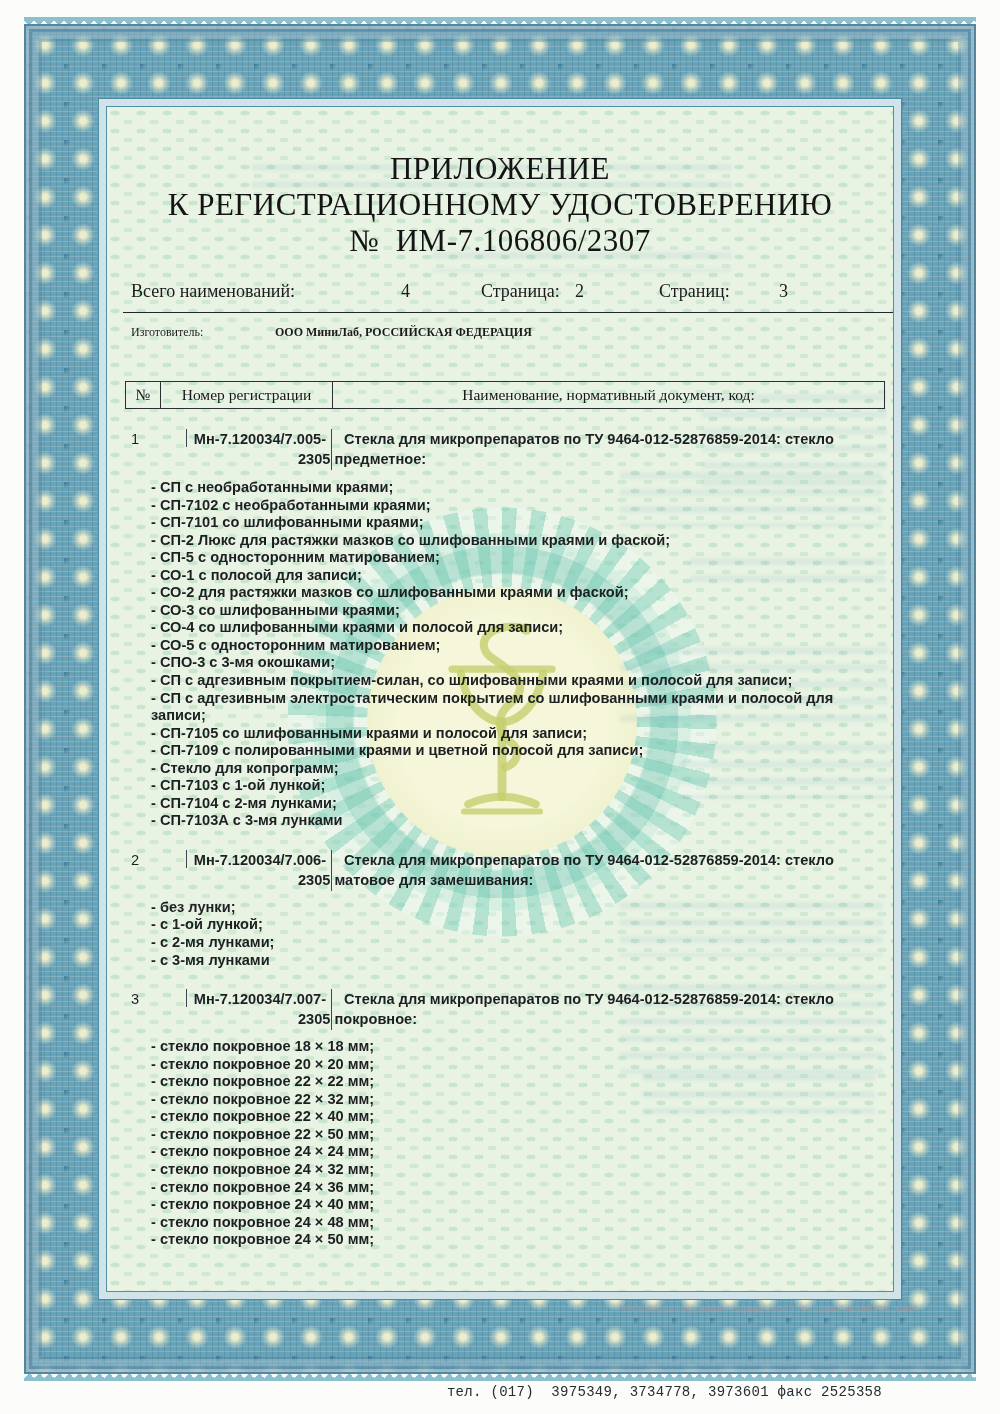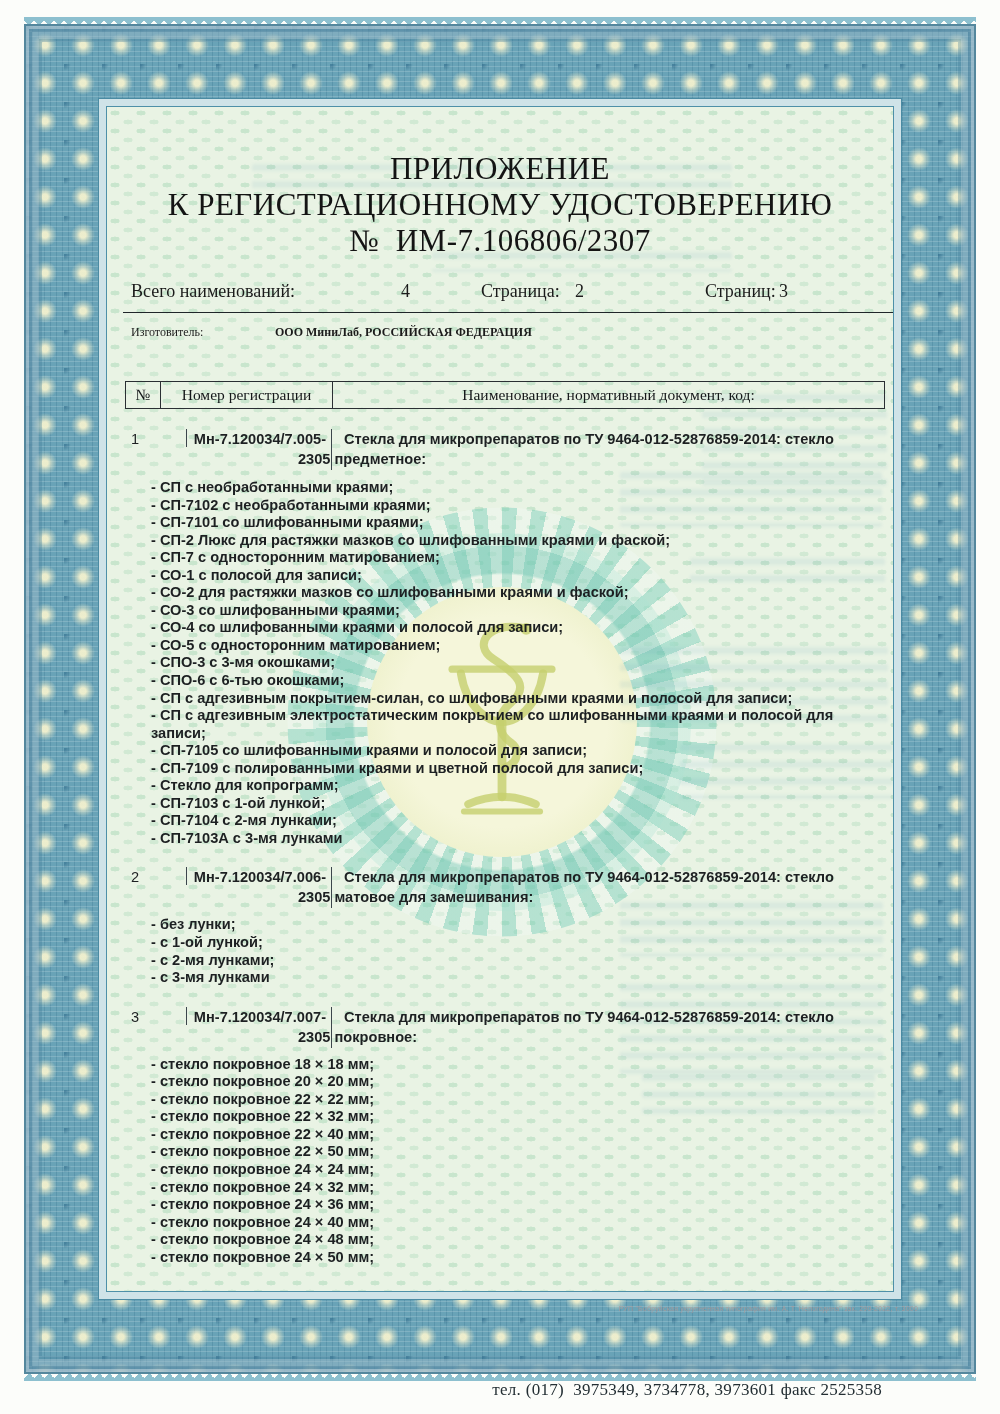--- a/index.html
+++ b/index.html
@@ -50,42 +50,42 @@
     background:radial-gradient(circle, #f5f6da 0 55%, #edf0ca 78%, #e3ebc2 100%);
     display:flex;align-items:center;justify-content:center;}
   
   .ghost{position:absolute;z-index:0;opacity:.20;filter:blur(1.6px);border-radius:2px;
     background:repeating-linear-gradient(180deg, rgba(96,158,180,.55) 0 7px, transparent 7px 17px);}
   
   .doc{position:relative;z-index:1;}
   .title{ text-align:center;color:#141414;font-size:31px;line-height:36px;letter-spacing:.5px;margin-top:6px;}
   .meta-row{position:relative;height:24px;margin-top:22px;font-size:18px;color:#1b1b1b;}
   .meta-row span{position:absolute;top:0;white-space:nowrap;}
-  .m1{left:2px;} .m2{left:272px;} .m3{left:352px;} .m4{left:446px;} .m5{left:576px;} .m6{left:650px;}
+  .m1{left:2px;} .m2{left:272px;} .m3{left:352px;} .m4{left:446px;} .m5{left:530px;} .m6{left:650px;}
   .rule{border:none;border-top:1.6px solid #20262a;margin:7px 0 0 -6px;width:770px;}
   .manu-row{position:relative;height:26px;margin-top:12px;font-size:12px;color:#1b1b1b;}
   .manu-row .lbl{position:absolute;left:2px;}
   .manu-row .val{position:absolute;left:146px;font-weight:700;}
   .thead{display:grid;grid-template-columns:34px 172px 1fr;margin:30px 0 0 -4px;width:758px;
     border:1.5px solid #2a2f33;font-size:15.5px;color:#15181a;}
   .thead>div{padding:4px 2px;text-align:center;}
   .thead>div+div{border-left:1.3px solid #2a2f33;}
   
   .items{font-family:"Liberation Sans",sans-serif;color:#1d2022;font-size:14.6px;font-weight:700;}
   .item{margin-top:20px;}
   .item-head{display:grid;grid-template-columns:58px 144px 1fr;line-height:20px;}
   .item-no{font-weight:400;padding-left:2px;border-right:1px solid #3c464c;height:18px;}
   .item-reg{text-align:right;padding-right:5px;}
   .item-desc{border-left:1.2px solid #3c464c;padding-left:12px;}
   .desc2{margin-left:-46px;line-height:21px;}
   .list{margin-top:9px;padding-left:22px;line-height:17.55px;}
   .item2 .list, .item3 .list{margin-top:8px;}
   
-  .phone{position:absolute;right:118px;bottom:14px;z-index:3;font-size:17px;color:#232e33;
-    letter-spacing:.3px;font-family:Liberation Serif, serif;}
+  .phone{position:absolute;right:118px;bottom:14px;z-index:3;font-size:14px;color:#232e33;
+    letter-spacing:.3px;font-family:Liberation Mono, monospace;}
   .printnote{position:absolute;right:82px;bottom:102px;z-index:3;font-size:7px;color:#ad9898;
     opacity:.85;font-family:"Liberation Sans",sans-serif;letter-spacing:.2px;}
 </style>
 </head>
 <body>
 
 <div class="page">
 
   <div class="zz zz-t"></div>
   <div class="zz zz-b"></div>
@@ -163,28 +163,27 @@
                 <div class="item-desc">
                   <div>Стекла для микропрепаратов по ТУ 9464-012-52876859-2014: стекло</div>
                   <div class="desc2">2305 предметное:</div>
                 </div>
               </div>
               <div class="list">
                   <div class="list-line">- СП с необработанными краями;</div>
                   <div class="list-line">- СП-7102 с необработанными краями;</div>
                   <div class="list-line">- СП-7101 со шлифованными краями;</div>
                   <div class="list-line">- СП-2 Люкс для растяжки мазков со шлифованными краями и фаской;</div>
-                  <div class="list-line">- СП-7 с односторонним матированием;</div>
+                  <div class="list-line">- СП-5 с односторонним матированием;</div>
                   <div class="list-line">- СО-1 с полосой для записи;</div>
                   <div class="list-line">- СО-2 для растяжки мазков со шлифованными краями и фаской;</div>
                   <div class="list-line">- СО-3 со шлифованными краями;</div>
                   <div class="list-line">- СО-4 со шлифованными краями и полосой для записи;</div>
                   <div class="list-line">- СО-5 с односторонним матированием;</div>
                   <div class="list-line">- СПО-3 с 3-мя окошками;</div>
-                  <div class="list-line">- СПО-6 с 6-тью окошками;</div>
                   <div class="list-line">- СП с адгезивным покрытием-силан, со шлифованными краями и полосой для записи;</div>
                   <div class="list-line">- СП с адгезивным электростатическим покрытием со шлифованными краями и полосой для записи;</div>
                   <div class="list-line">- СП-7105 со шлифованными краями и полосой для записи;</div>
                   <div class="list-line">- СП-7109 с полированными краями и цветной полосой для записи;</div>
                   <div class="list-line">- Стекло для копрограмм;</div>
                   <div class="list-line">- СП-7103 с 1-ой лункой;</div>
                   <div class="list-line">- СП-7104 с 2-мя лунками;</div>
                   <div class="list-line">- СП-7103А с 3-мя лунками</div>
                 </div>
             </div>

